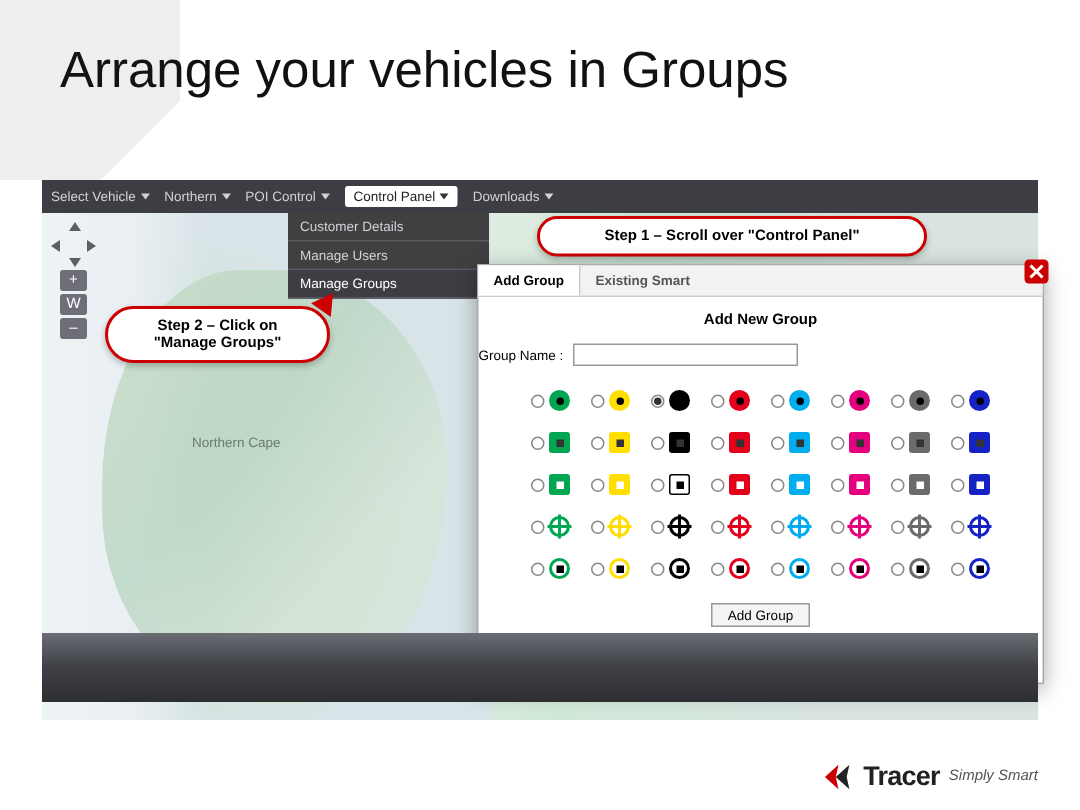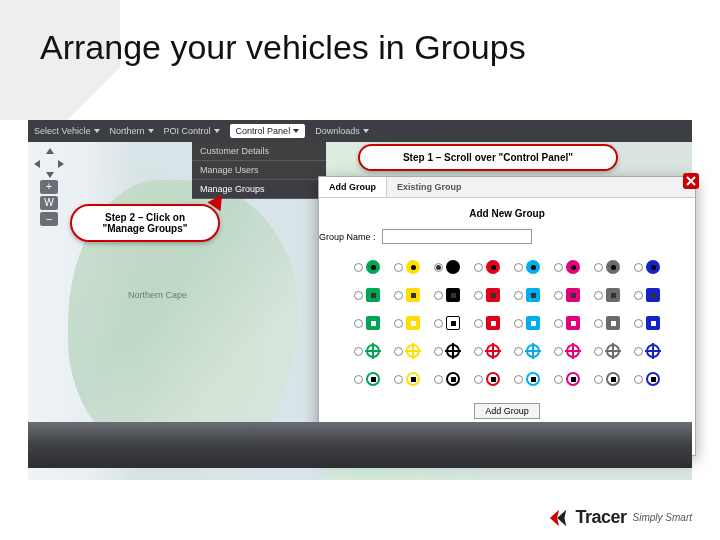--- a/index.html
+++ b/index.html
@@ -137,21 +137,21 @@
   <div class="callout callout-2">Step 2 – Click on "Manage Groups"</div>
 
   <div class="modal">
     <div class="modal-close">
       <svg viewBox="0 0 10 10">
           <path d="M1 1 L9 9 M9 1 L1 9" stroke="#fff" stroke-width="2"></path>
         </svg>
     </div>
     <div class="modal-tabs">
       <div class="modal-tab active">Add Group</div>
-      <div class="modal-tab">Existing Group</div>
+      <div class="modal-tab">Existing Smart</div>
     </div>
     <div class="modal-title">Add New Group</div>
     <div class="group-row">
       <label>Group Name :</label>
       <input type="text" value="" style="">
     </div>
     <div class="swatch-grid" id="swatch-grid">
         <div class="swatch-cell">
           <span class="radio"></span>
           <span class="swatch" style="background: rgb(0, 166, 81);">

